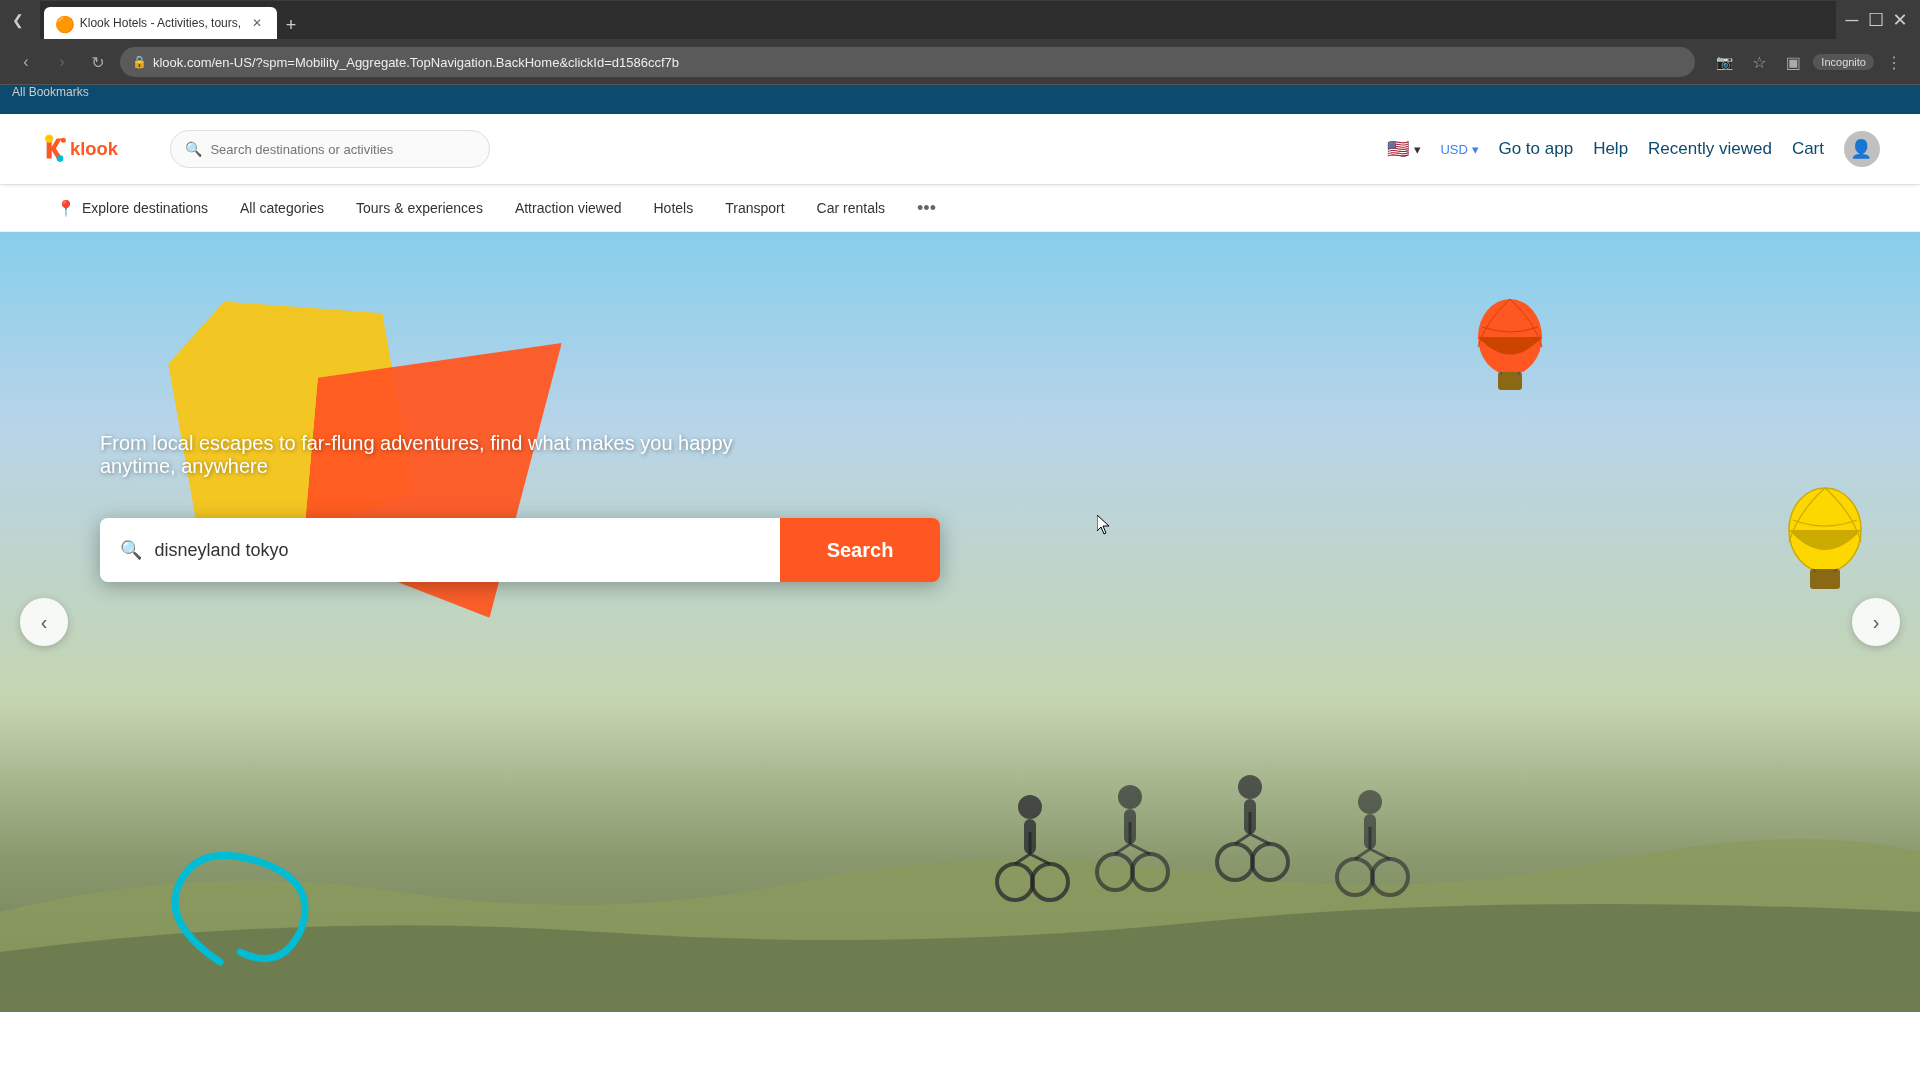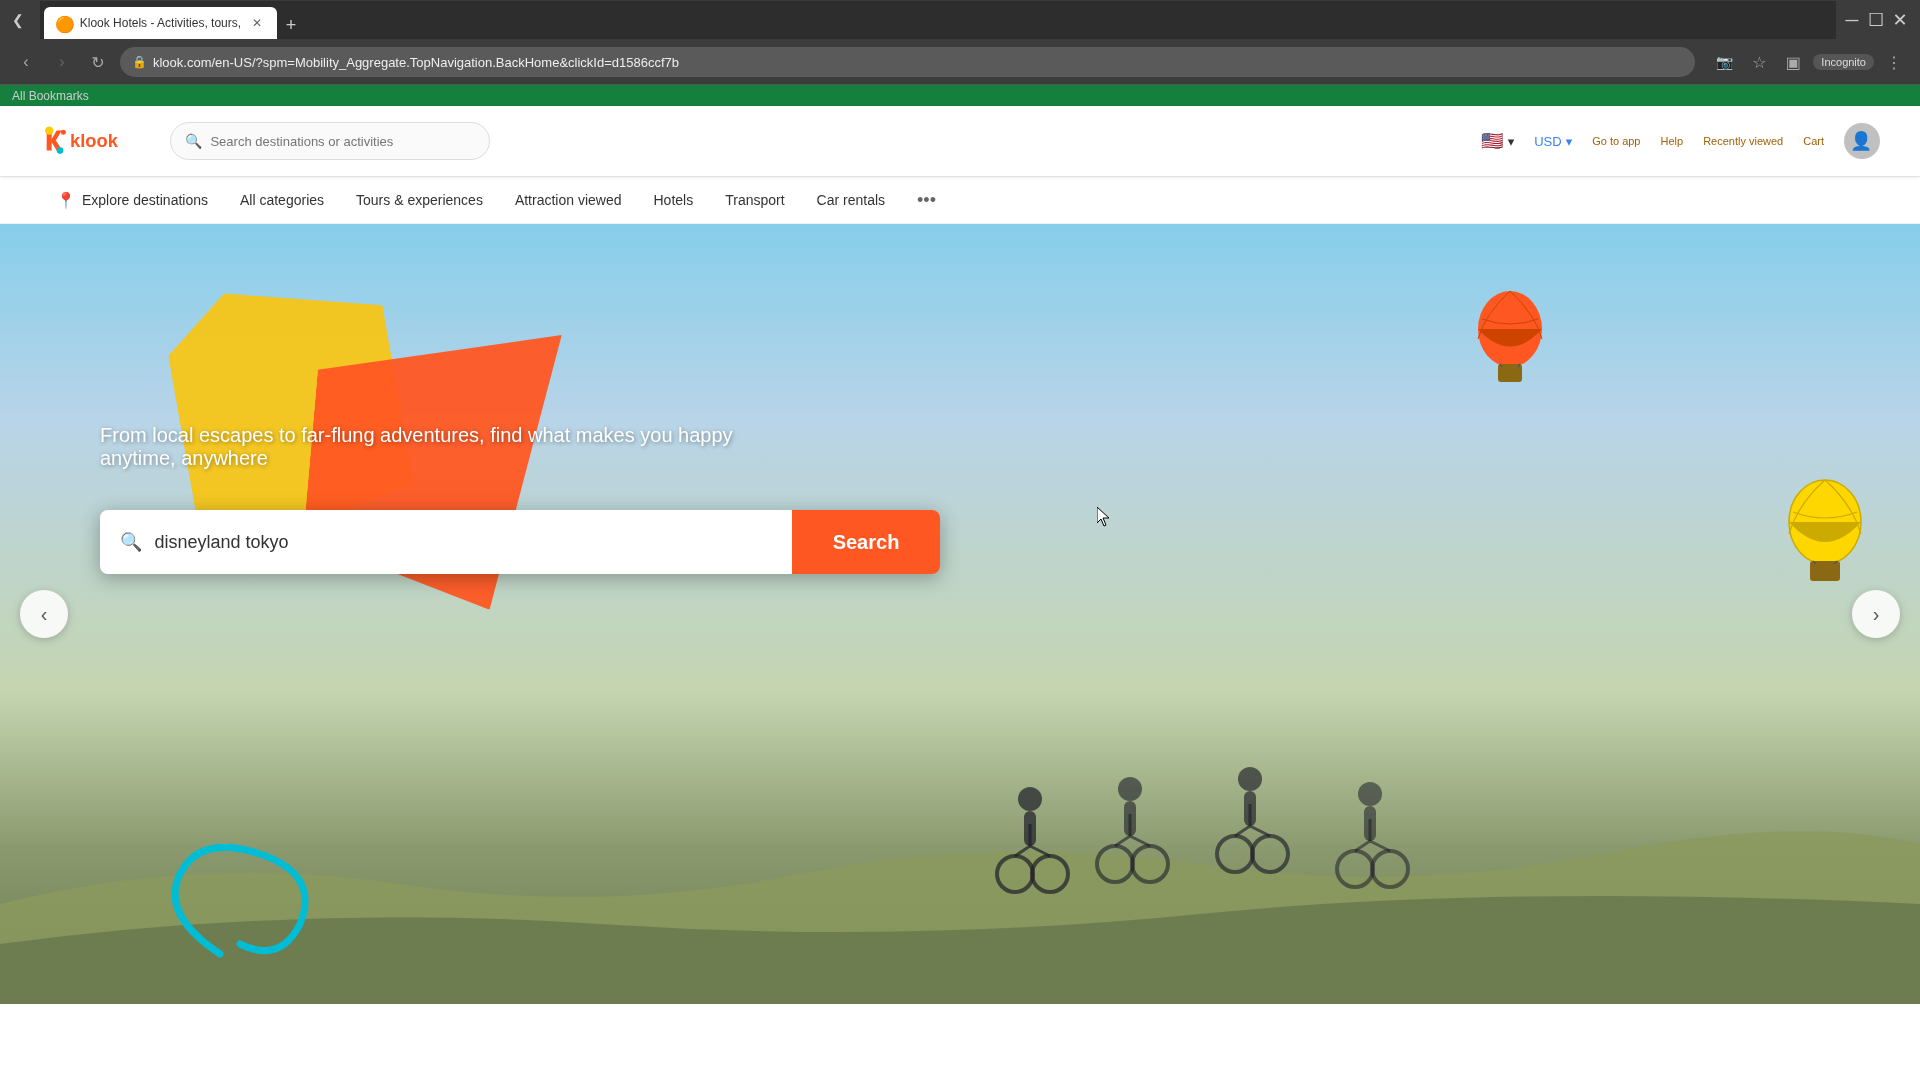--- a/index.html
+++ b/index.html
@@ -135,24 +135,23 @@
     }
     .incognito-badge {
       background: #555;
       color: #ddd;
       font-size: 11px;
       padding: 2px 8px;
       border-radius: 8px;
       white-space: nowrap;
     }
     .bookmarks-bar {
-      height: 22px;
-      background: #15803d;
-      display: flex;
-      align-items: center;
+      height: 30px;
+      background: #0c4a6e;
+      display: flex;
       padding: 0 12px;
       gap: 12px;
       border-top: 1px solid #555;
     }
     .bookmark-item {
       color: #ccc;
       font-size: 12px;
       cursor: pointer;
     }
 
@@ -219,22 +218,22 @@
     .flag-emoji { font-size: 18px; }
     .header-currency {
       display: flex;
       align-items: center;
       gap: 4px;
       cursor: pointer;
       font-size: 13px;
       color: #3b82f6;
     }
     .header-link {
-      font-size: 11px;
-      color: #a16207;
+      font-size: 17px;
+      color: #0c4a6e;
       cursor: pointer;
       white-space: nowrap;
     }
     .avatar-circle {
       width: 36px;
       height: 36px;
       border-radius: 50%;
       background: #c0c0c0;
       overflow: hidden;
       display: flex;
@@ -350,21 +349,21 @@
       border: none;
       outline: none;
       font-size: 18px;
       color: #333;
       background: transparent;
     }
     .hero-search-btn {
       background: #ff5722;
       color: #fff;
       border: none;
-      width: 148px;
+      width: 160px;
       font-size: 20px;
       font-weight: 600;
       cursor: pointer;
       height: 100%;
       display: flex;
       align-items: center;
       justify-content: center;
     }
 
     

